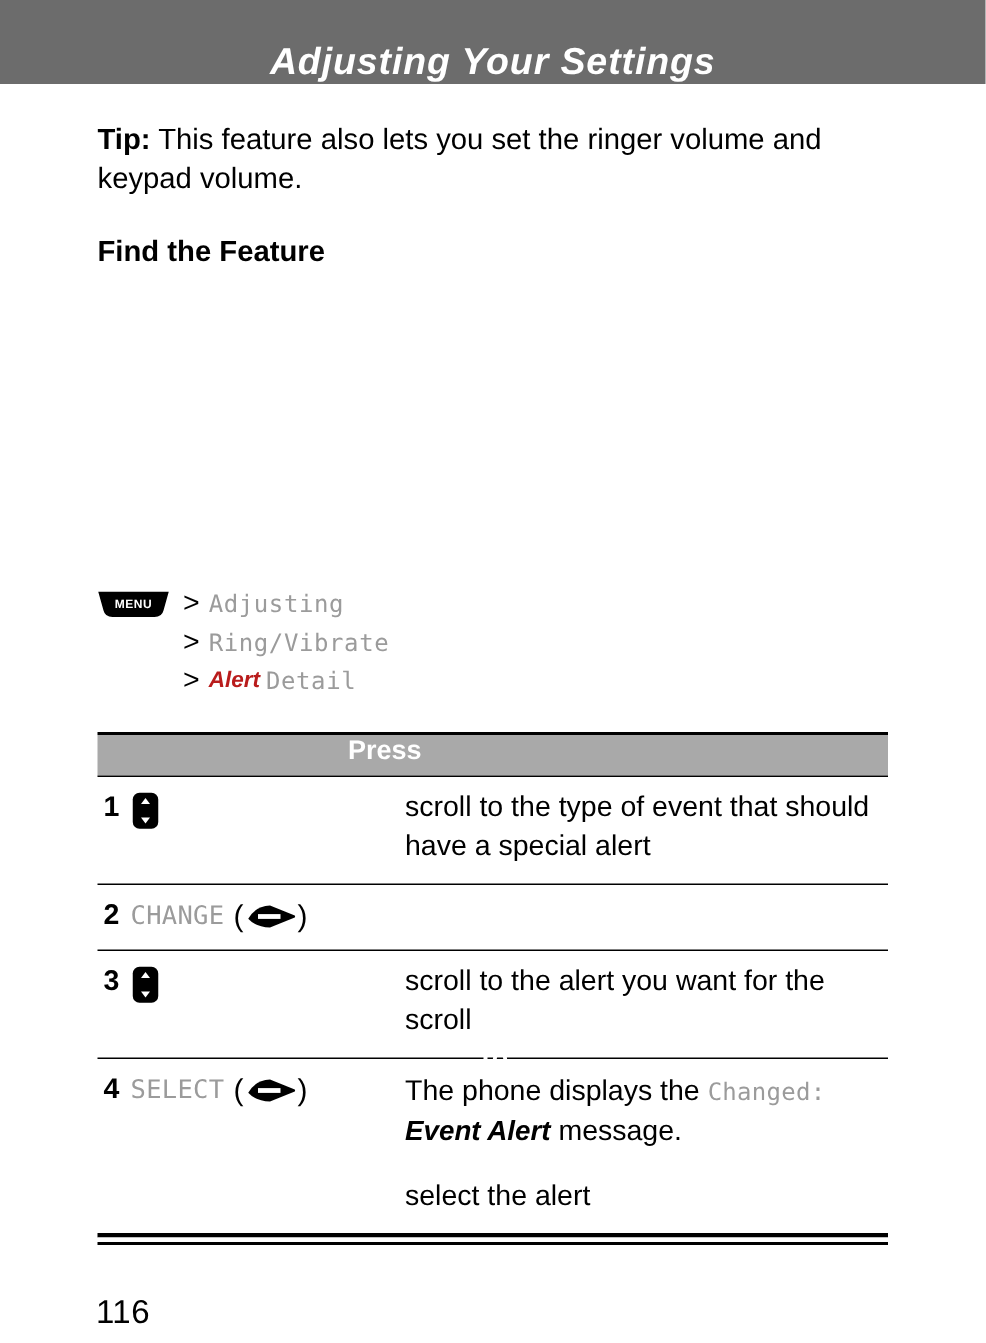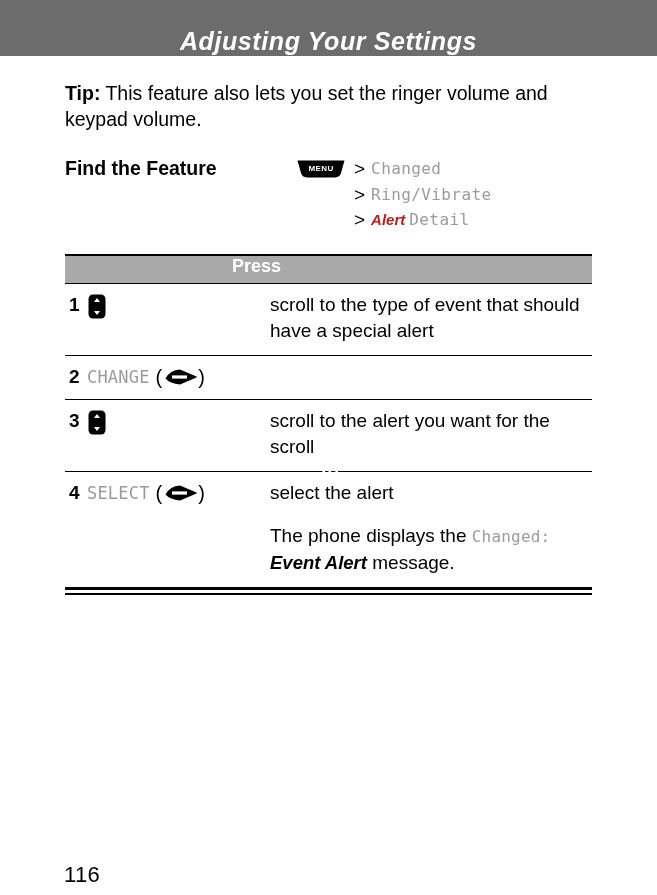--- a/index.html
+++ b/index.html
@@ -56,20 +56,21 @@
   }
   .tip-label {
     font-weight: bold;
   }
 
   
   .find-feature {
     margin-top: 22px;
     display: flex;
     align-items: flex-start;
+    flex-direction: column;
   }
   .find-feature-label {
     font-weight: bold;
     font-size: 19.5px;
     line-height: 24px;
     width: 232px;
     flex: 0 0 232px;
     padding-top: 2px;
   }
   .find-feature-path {
@@ -301,21 +302,21 @@
     <div class="find-feature-path">
 
       <div class="ff-line ff-line-first">
         <span class="menu-key">
           <svg width="48" height="19" viewBox="0 0 48 19" aria-hidden="true">
             <path d="M0.5 1.5 L47.5 1.5 L44 14 Q43 18.2 38 18.4 L10 18.4 Q5 18.2 4 14 Z" fill="#000000"></path>
           </svg>
           <span class="menu-text">MENU</span>
         </span>
         <span class="gt">&gt;</span>
-        <span class="crumb">Changed</span>
+        <span class="crumb">Adjusting</span>
       </div>
 
       <div class="ff-line">
         <span class="menu-key" style="visibility:hidden;"></span>
         <span class="gt">&gt;</span>
         <span class="crumb">Ring/Vibrate</span>
       </div>
 
       <div class="ff-line">
         <span class="menu-key" style="visibility:hidden;"></span>
@@ -398,24 +399,24 @@
           <span class="soft-key">
             <svg width="34" height="18" viewBox="0 0 34 18" aria-hidden="true">
               <path d="M2.5 10.5 Q7 2.2 17 1.6 L33.5 8.4 Q34 9 33.5 9.6 L17 16.4 Q7 15.8 2.5 10.5 Z" fill="#000000"></path>
               <rect x="9" y="7.4" width="15" height="3.2" fill="#ffffff"></rect>
             </svg>
           </span>
           <span class="paren">)</span>
         </span>
       </div>
       <div class="step-right">
-        <p>select the alert</p>
         <p>
           <span>The phone displays the </span><span class="mono-gray">Changed:</span><span class="ital-bold"> Event Alert</span><span> message.</span>
         </p>
+        <p>select the alert</p>
       </div>
     </div>
 
     <div class="rule-bottom-thick"></div>
     <div class="rule-bottom-gap"></div>
     <div class="rule-bottom-thin"></div>
 
   </div>
 </div>
 

